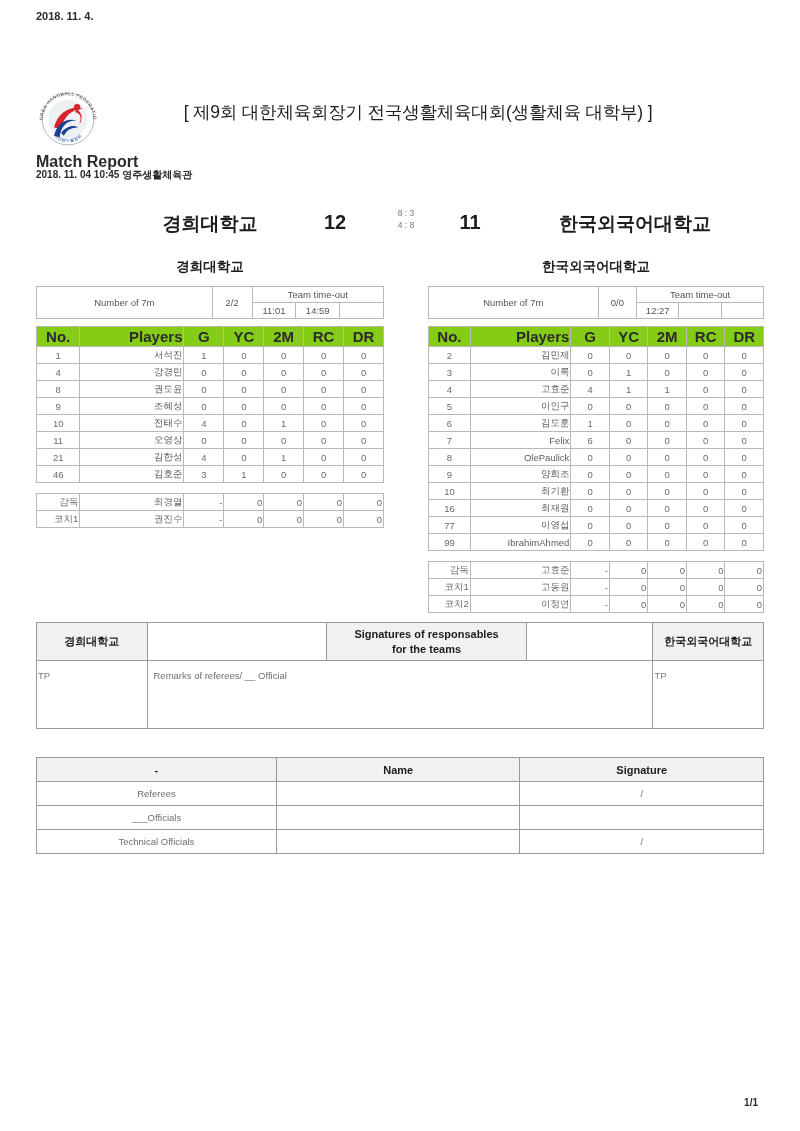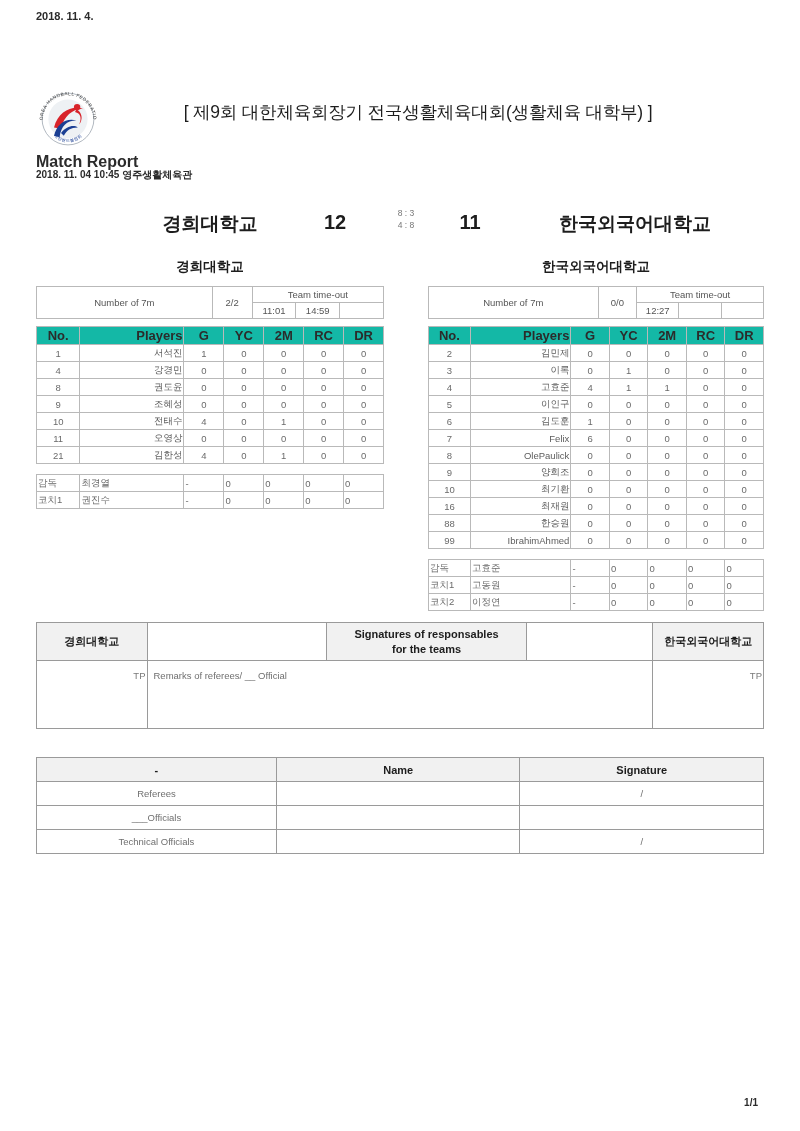--- a/index.html
+++ b/index.html
@@ -73,44 +73,44 @@
   
   .t7m { margin-bottom: 7px; }
   .t7m td { height: 16px; font-size: 9.5px; color: #555; text-align: center; }
   .t7m .lbl7 { width: 50.5%; }
   .t7m .val7 { width: 11.5%; }
   .to-head { font-size: 9.5px; color: #555; text-align: center; height: 16px; }
   .to-slot { width: 12.6%; font-size: 9px; color: #555; text-align: center; height: 16px; }
 
   
   .roster th {
-    background: #14b8a6; font-size: 13px; font-weight: bold; color: #2b2b2b;
+    background: #84cc16; font-size: 15px; font-weight: bold; color: #2b2b2b;
     height: 18px; text-align: center;
   }
   .roster td { height: 17px; font-size: 9.5px; color: #6a6a6a; text-align: center; }
   .roster .c-no  { width: 12.5%; }
   .roster .c-nm  { width: 30%; text-align: right; }
   .roster .c-st  { width: 11.5%; }
   .roster td.nm { color: #5d5d5d; }
 
   .staff { margin-top: 10px; }
-  .staff td { height: 17px; font-size: 9.5px; color: #6a6a6a; text-align: left; }
+  .staff td { height: 17px; font-size: 9.5px; color: #6a6a6a; text-align: right; }
   .staff .c-role { width: 12.5%; }
   .staff .c-nm   { width: 30%; }
   .staff .c-st   { width: 11.5%; }
 
   
   .sigblock { position: absolute; left: 36px; top: 622px; width: 728px; }
   .sigblock td { border: 1px solid #9a9a9a; }
   .sig-head td { height: 38px; text-align: center; font-size: 11px;
                  font-weight: bold; color: #1d1d1d; background: #f1f1f1; }
   .sig-head td.plain { background: #ffffff; }
   .sig-head td.sigtitle { line-height: 1.35; }
   .sig-body td { height: 68px; vertical-align: top; font-size: 9.5px; color: #7a7a7a; }
-  .sig-body td.tp { text-align: right; padding-top: 9px; }
+  .sig-body td.tp { text-align: left; padding-top: 9px; }
   .sig-body td.remarks { text-align: left; padding: 9px 0 0 6px; color: #6f6f6f; }
   .w-tp { width: 15.2%; }
   .w-rm { width: 24.7%; }
   .w-sg { width: 27.5%; }
   .w-bl { width: 17.4%; }
 
   
   .offblock { position: absolute; left: 36px; top: 757px; width: 728px; }
   .offblock td { border: 1px solid #9a9a9a; height: 24px; text-align: center; }
   .offblock .oh td { background: #f1f1f1; font-size: 11px; font-weight: bold; color: #1d1d1d; }
@@ -255,20 +255,29 @@
           </tr>
           <tr>
             <td class="c-no">21</td>
             <td class="c-nm nm">김한성</td>
             <td class="c-st">4</td>
             <td class="c-st">0</td>
             <td class="c-st">1</td>
             <td class="c-st">0</td>
             <td class="c-st">0</td>
           </tr>
+          <tr>
+            <td class="c-no">46</td>
+            <td class="c-nm nm">김호준</td>
+            <td class="c-st">3</td>
+            <td class="c-st">1</td>
+            <td class="c-st">0</td>
+            <td class="c-st">0</td>
+            <td class="c-st">0</td>
+          </tr>
         </tbody>
     </table>
 
     <table class="staff">
       <tbody id="home-staff-body">
           <tr>
             <td class="c-role">감독</td>
             <td class="c-nm">최경열</td>
             <td class="c-st">-</td>
             <td class="c-st">0</td>
@@ -404,22 +413,22 @@
           <tr>
             <td class="c-no">16</td>
             <td class="c-nm nm">최재원</td>
             <td class="c-st">0</td>
             <td class="c-st">0</td>
             <td class="c-st">0</td>
             <td class="c-st">0</td>
             <td class="c-st">0</td>
           </tr>
           <tr>
-            <td class="c-no">88</td>
-            <td class="c-nm nm">한승원</td>
+            <td class="c-no">77</td>
+            <td class="c-nm nm">이영섭</td>
             <td class="c-st">0</td>
             <td class="c-st">0</td>
             <td class="c-st">0</td>
             <td class="c-st">0</td>
             <td class="c-st">0</td>
           </tr>
           <tr>
             <td class="c-no">99</td>
             <td class="c-nm nm">IbrahimAhmed</td>
             <td class="c-st">0</td>

